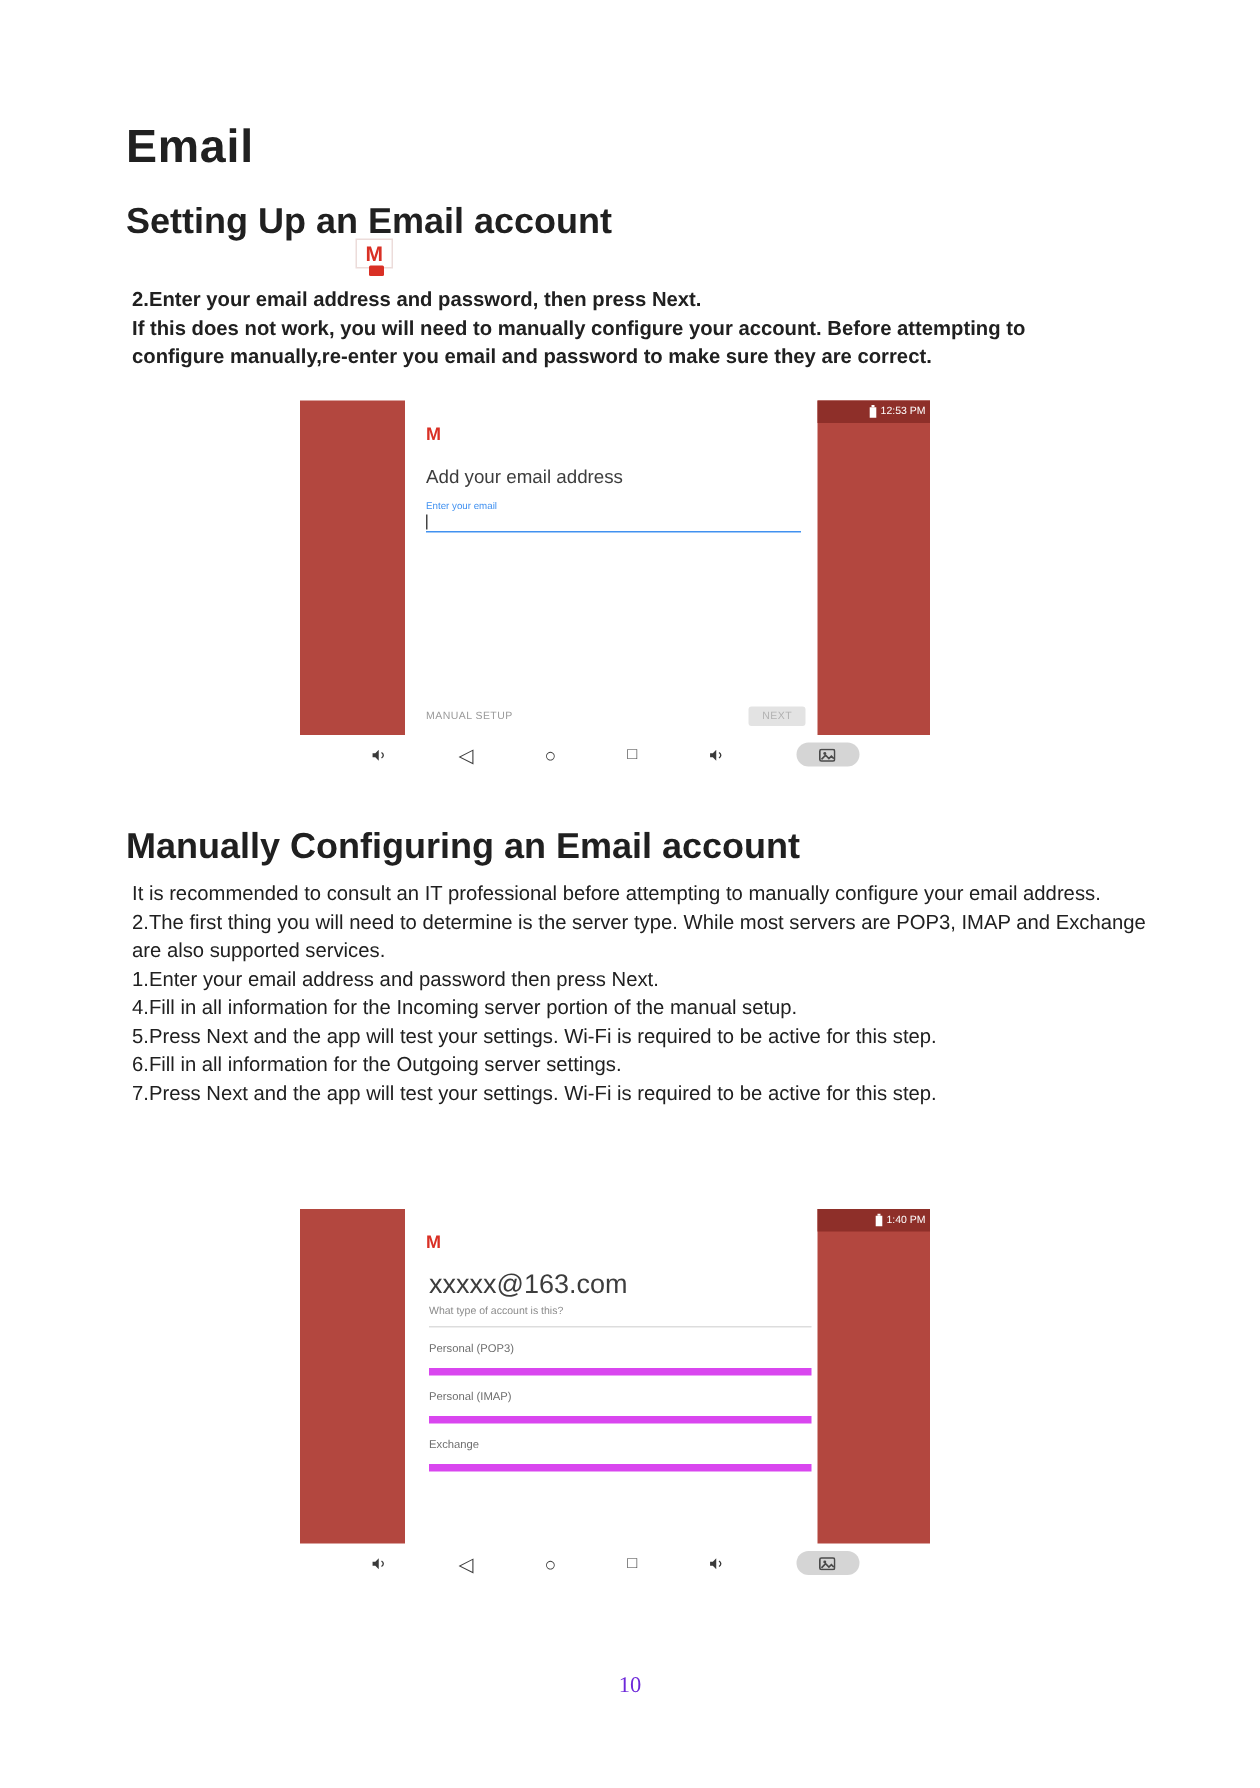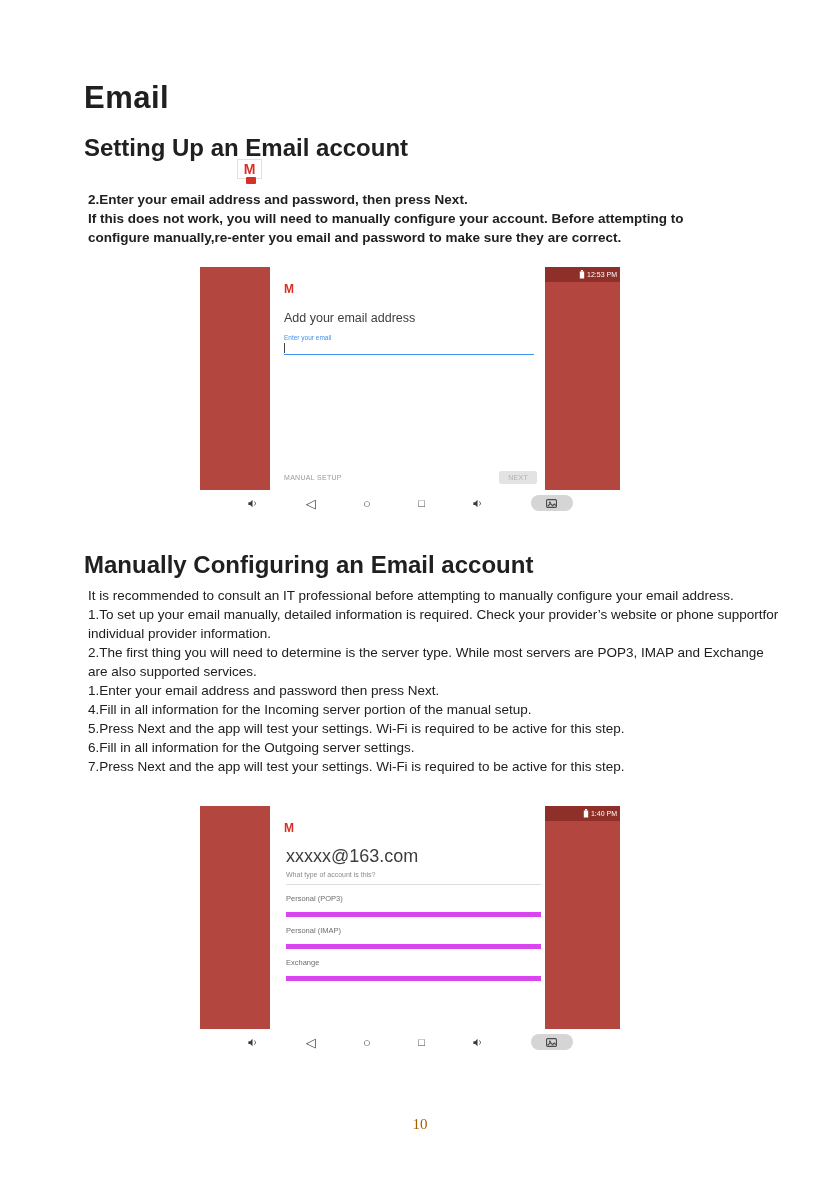--- a/index.html
+++ b/index.html
@@ -50,21 +50,21 @@
   .question { position:absolute; left:16px; top:65px; font-size:7px; color:#8b8b8b; }
   .opt-list { position:absolute; left:16px; right:4px; top:78px; border-top:1px solid #ddd; }
   .opt { height:27px; border-bottom:5px solid #d946ef; display:flex; align-items:center; font-size:7.5px; color:#6e6e6e; }
 
   .nav { height:26px; display:flex; align-items:center; justify-content:space-evenly; background:#ffffff; }
   .nav-glyph { font-size:13px; color:#3c3c3c; line-height:1; }
   .nav-glyph.sq { font-size:11px; }
   .pill { width:42px; height:16px; background:#d5d5d5; border-radius:8px; display:flex; align-items:center; justify-content:center; }
 
   .page-num { position:absolute; top:1116px; left:0; width:840px; text-align:center;
-    font-size:15px; font-family:"Liberation Serif", serif; color:#a16207; }
+    font-size:15px; font-family:"Liberation Serif", serif; color:#6d28d9; }
 </style>
 </head>
 <body>
 
 <h1 class="title">Email</h1>
 
 <h2 class="heading h-setup">Setting Up an Email account</h2>
 
 <div class="gmail-doc-icon">
   <span class="m">M</span>
@@ -119,21 +119,20 @@
           <path d="M3 13l5-5 4 4 3-3 3 3" stroke="#4a4a4a" fill="none" stroke-width="2"></path>
         </svg>
     </span>
   </div>
 </div>
 
 <h2 class="heading h-manual">Manually Configuring an Email account</h2>
 
 <div class="para-block para-manual">
   <p>It is recommended to consult an IT professional before attempting to manually configure your email address.</p>
-  <p>1.To set up your email manually, detailed information is required. Check your provider’s website or phone supportfor individual provider information.</p>
   <p>2.The first thing you will need to determine is the server type. While most servers are POP3, IMAP and Exchange are also supported services.</p>
   <p>1.Enter your email address and password then press Next.</p>
   <p>4.Fill in all information for the Incoming server portion of the manual setup.</p>
   <p>5.Press Next and the app will test your settings. Wi-Fi is required to be active for this step.</p>
   <p>6.Fill in all information for the Outgoing server settings.</p>
   <p>7.Press Next and the app will test your settings. Wi-Fi is required to be active for this step.</p>
 </div>
 
 <div class="shot shot2">
   <div class="screen">

